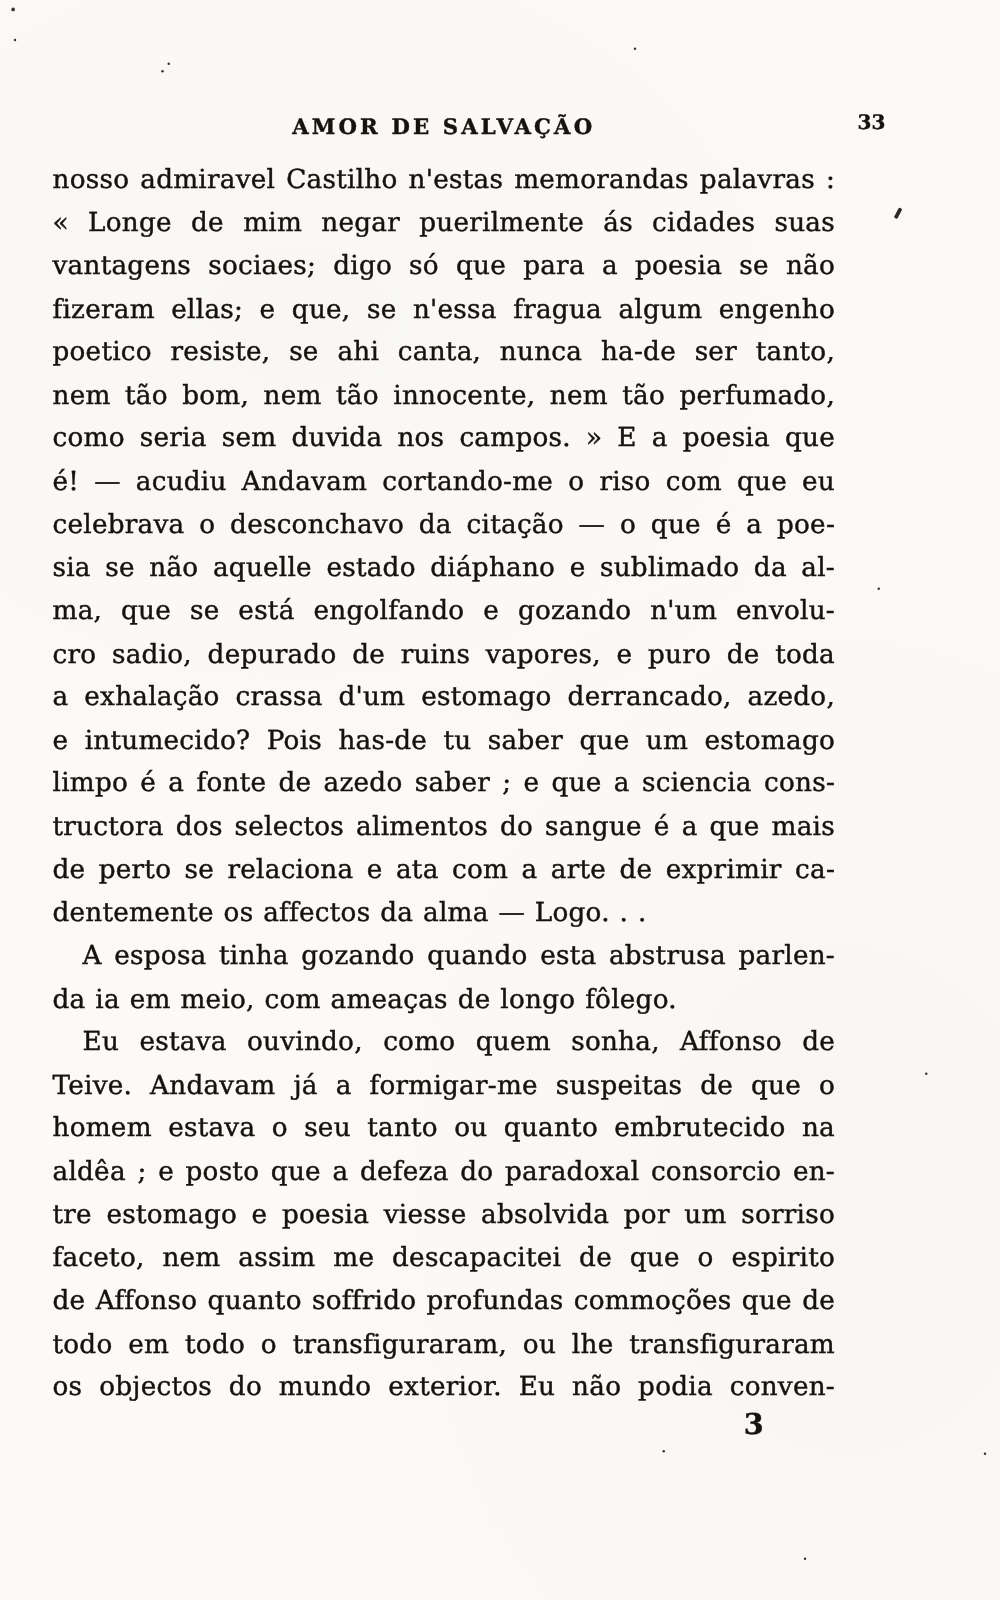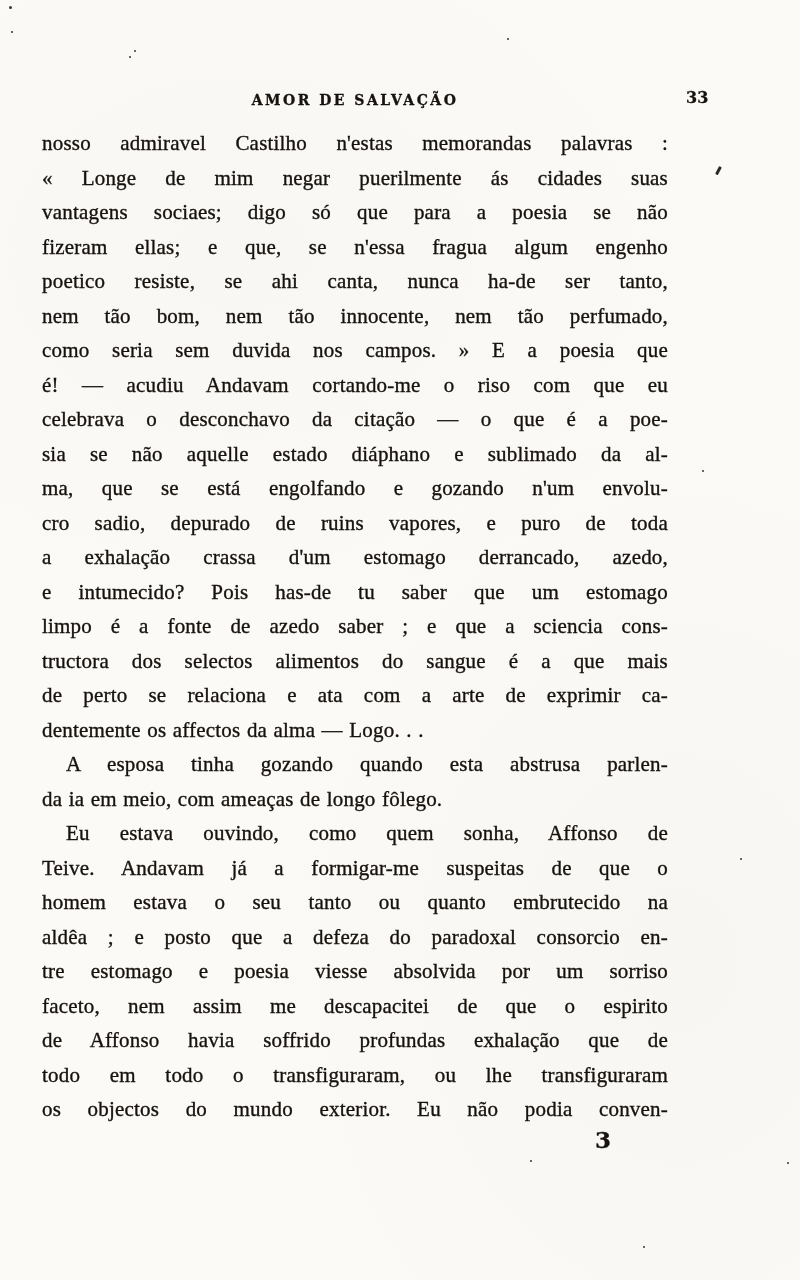--- a/index.html
+++ b/index.html
@@ -20,21 +20,21 @@
       radial-gradient(ellipse 700px 900px at 85% 75%, rgba(60,50,30,0.018), transparent 65%),
       var(--paper);
     color:var(--ink);
     overflow:hidden;
   }
   
   .running-title{
     position:absolute;
     top:92px;left:42px;width:626px;
     text-align:center;
-    font-size:14px;
+    font-size:17px;
     font-weight:700;
     letter-spacing:2.5px;
     color:var(--ink);
     -webkit-text-stroke:0.3px var(--ink);
     white-space:nowrap;
   }
   .folio{
     position:absolute;
     top:88px;left:686px;
     font-size:16px;
@@ -51,21 +51,20 @@
     font-size:21px;
     line-height:34.5px;
     height:34.5px;
     white-space:normal;
     text-align:justify;
     text-align-last:justify;
     letter-spacing:0.2px;
     word-spacing:1px;
     -webkit-text-stroke:0.35px var(--ink);
     overflow:visible;
-    font-family:Liberation Serif, serif;
   }
   .line.ragged{
     text-align:right;
     text-align-last:left;
   }
   .line.indent{
     padding-left:24px;
   }
   
   .signature{
@@ -138,21 +137,21 @@
         <div class="line indent">A esposa tinha gozando quando esta abstrusa parlen-</div>
         <div class="line ragged">da ia em meio, com ameaças de longo fôlego.</div>
       </div>
       <div class="para">
         <div class="line indent">Eu estava ouvindo, como quem sonha, Affonso de</div>
         <div class="line">Teive. Andavam já a formigar-me suspeitas de que o</div>
         <div class="line">homem estava o seu tanto ou quanto embrutecido na</div>
         <div class="line">aldêa ; e posto que a defeza do paradoxal consorcio en-</div>
         <div class="line">tre estomago e poesia viesse absolvida por um sorriso</div>
         <div class="line">faceto, nem assim me descapacitei de que o espirito</div>
-        <div class="line">de Affonso havia soffrido profundas exhalação que de</div>
+        <div class="line">de Affonso quanto soffrido profundas commoções que de</div>
         <div class="line">todo em todo o transfiguraram, ou lhe transfiguraram</div>
         <div class="line">os objectos do mundo exterior. Eu não podia conven-</div>
       </div>
     </div>
 
   <div class="signature">3</div>
 
   <span class="speck sp1"></span>
   <span class="speck sp2"></span>
   <span class="speck sp3"></span>

